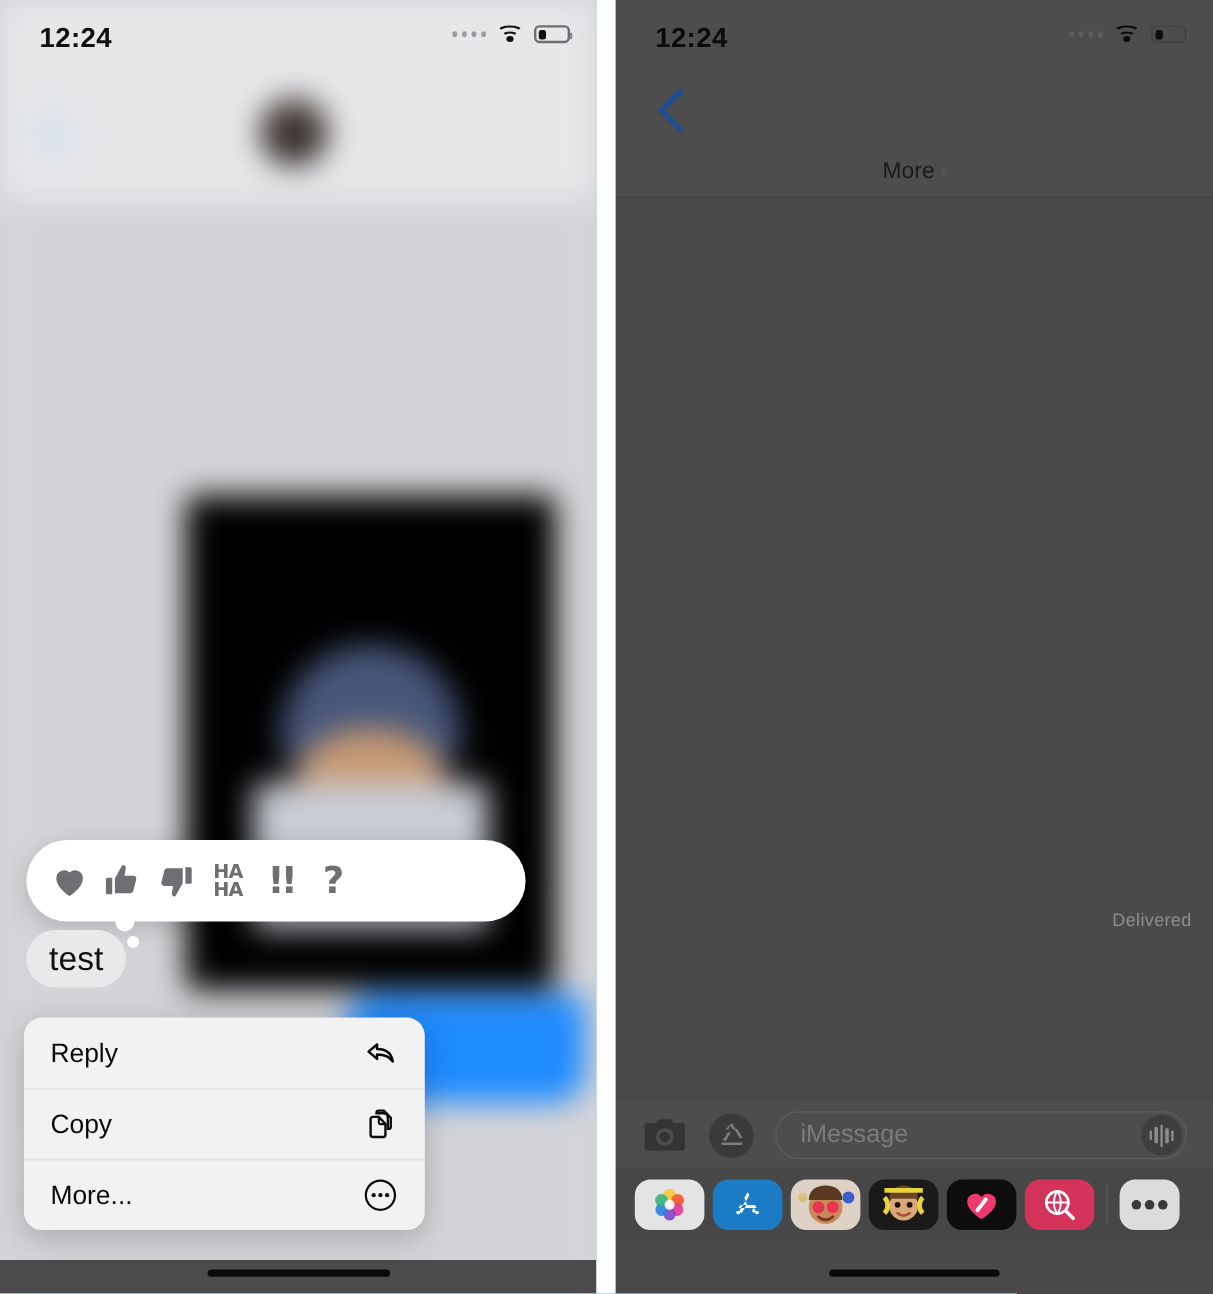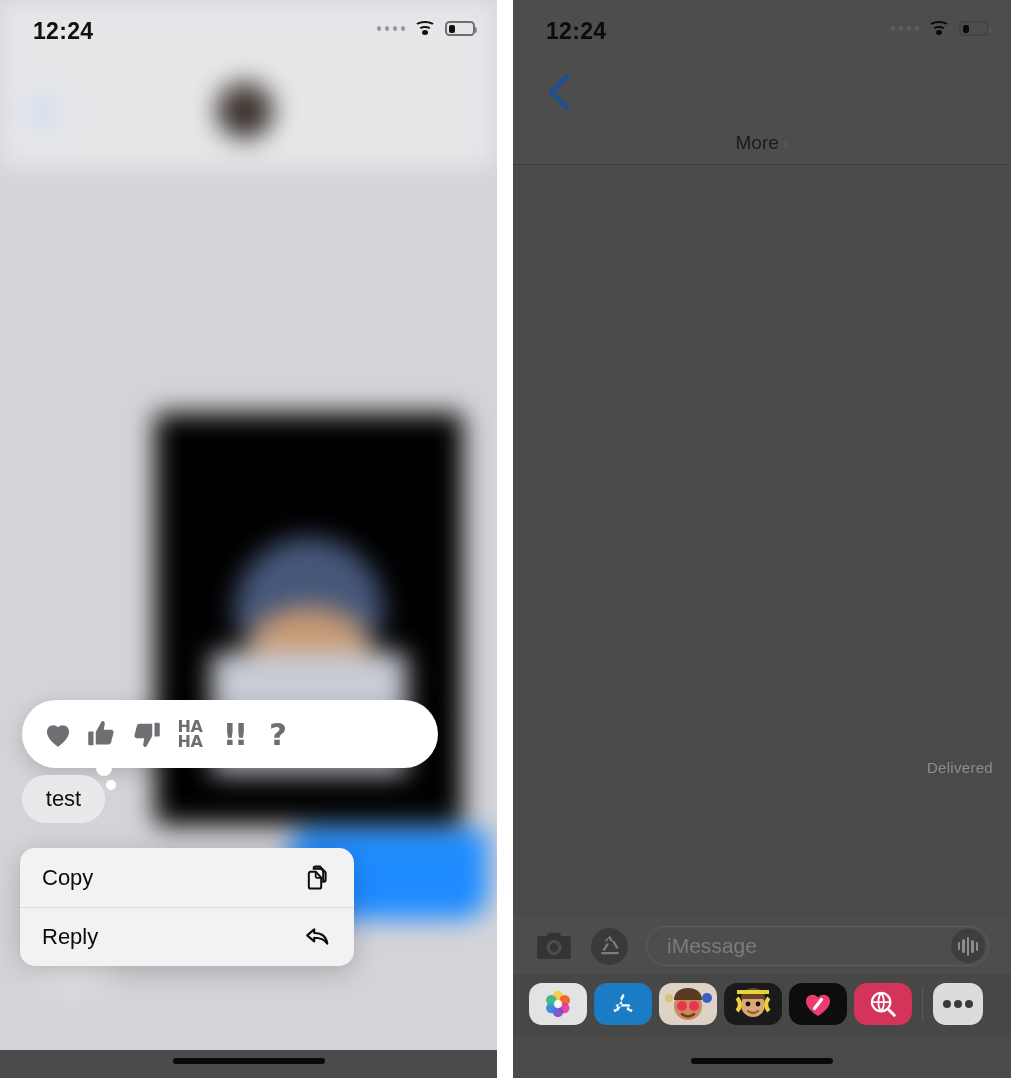--- a/index.html
+++ b/index.html
@@ -71,21 +71,21 @@
   .tb-q { font-size:31px; font-weight:800; color:#6e6e73; line-height:1;
           font-family:"DejaVu Sans", sans-serif; }
   .tap-tail1 { position:absolute; left:96px; top:760px; width:16px; height:16px;
                border-radius:50%; background:#fff; z-index:21; }
   .tap-tail2 { position:absolute; left:106px; top:780px; width:10px; height:10px;
                border-radius:50%; background:#fff; z-index:21; }
 
   .sel-bubble { position:absolute; left:22px; top:775px; width:83px; height:48px;
                 background:#e9e9ec; border-radius:24px; display:flex; align-items:center;
                 justify-content:center; z-index:22; }
-  .sel-bubble span { font-size:22px; color:#111; }
+  .sel-bubble span { font-size:28px; color:#111; }
 
   .ctxmenu { position:absolute; left:20px; top:848px; width:334px; border-radius:15px;
              background:#f2f2f3; overflow:hidden; z-index:22;
              box-shadow:0 6px 26px rgba(0,0,0,.2); }
   .ctxrow { height:59px; display:flex; align-items:center; justify-content:space-between;
             padding:0 22px; }
   .ctxrow + .ctxrow { border-top:1px solid #dcdcde; }
   .ctxrow span { font-size:22px; color:#0b0b0c; }
   .ctxrow .ci { width:30px; height:30px; display:flex; align-items:center; justify-content:center;
                 color:#0b0b0c; }
@@ -202,34 +202,45 @@
     </div>
     <div class="tap-tail1"></div>
     <div class="tap-tail2"></div>
 
     <div class="sel-bubble">
       <span>test</span>
     </div>
 
     <div class="ctxmenu">
       <div class="ctxrow">
+        <span>Reply</span>
+        <div class="ci">
+          <svg width="27" height="24" viewBox="0 0 24 22">
+              <path fill="none" stroke="currentColor" stroke-width="1.9" stroke-linecap="round" stroke-linejoin="round" d="M9 4 2.5 9.5 9 15v-3.3c6 0 9.4 1.6 12 5.3-1-6.5-5-9.6-12-9.6V4z"></path>
+            </svg>
+        </div>
+      </div>
+      <div class="ctxrow">
         <span>Copy</span>
         <div class="ci">
           <svg width="26" height="28" viewBox="0 0 22 24">
               <path fill="none" stroke="currentColor" stroke-width="1.7" d="M13.5 2.2H9.8c-.9 0-1.6.7-1.6 1.6V4h4.9c1.8 0 3.2 1.4 3.2 3.2v8h.5c.9 0 1.6-.7 1.6-1.6V7.2l-4.9-5z"></path>
               <path fill="none" stroke="currentColor" stroke-width="1.7" d="M9.9 6.6H5.6C4.7 6.6 4 7.3 4 8.2v11.2c0 .9.7 1.6 1.6 1.6h7.4c.9 0 1.6-.7 1.6-1.6v-7.7L9.9 6.6z"></path>
               <path fill="none" stroke="currentColor" stroke-width="1.5" d="M9.9 6.6v4.2c0 .6.5 1 1 1h3.7"></path>
             </svg>
         </div>
       </div>
       <div class="ctxrow">
-        <span>Reply</span>
+        <span>More...</span>
         <div class="ci">
-          <svg width="27" height="24" viewBox="0 0 24 22">
-              <path fill="none" stroke="currentColor" stroke-width="1.9" stroke-linecap="round" stroke-linejoin="round" d="M9 4 2.5 9.5 9 15v-3.3c6 0 9.4 1.6 12 5.3-1-6.5-5-9.6-12-9.6V4z"></path>
+          <svg width="28" height="28" viewBox="0 0 24 24">
+              <circle cx="12" cy="12" r="10.4" fill="none" stroke="currentColor" stroke-width="1.6"></circle>
+              <circle cx="7.2" cy="12" r="1.5" fill="currentColor"></circle>
+              <circle cx="12" cy="12" r="1.5" fill="currentColor"></circle>
+              <circle cx="16.8" cy="12" r="1.5" fill="currentColor"></circle>
             </svg>
         </div>
       </div>
     </div>
 
     <div class="left-footer"></div>
     <div class="home-ind"></div>
   </div>
 
   <div class="gap"></div>

